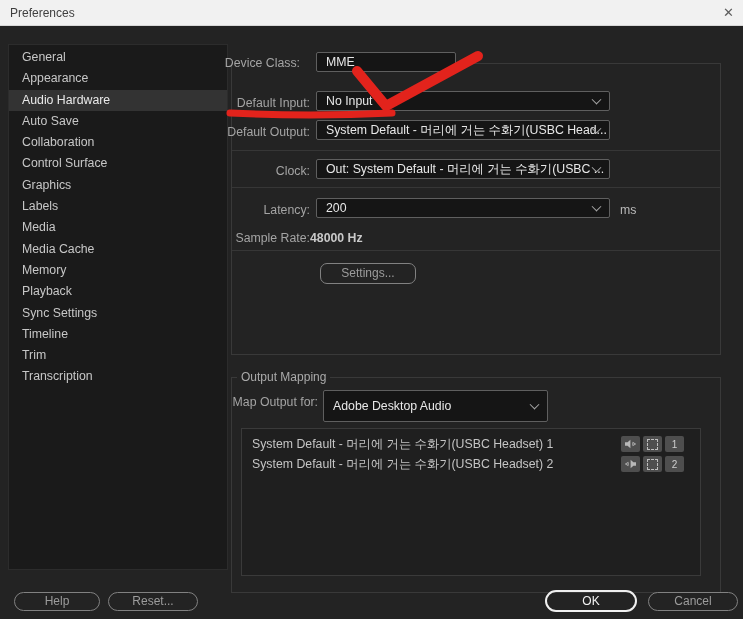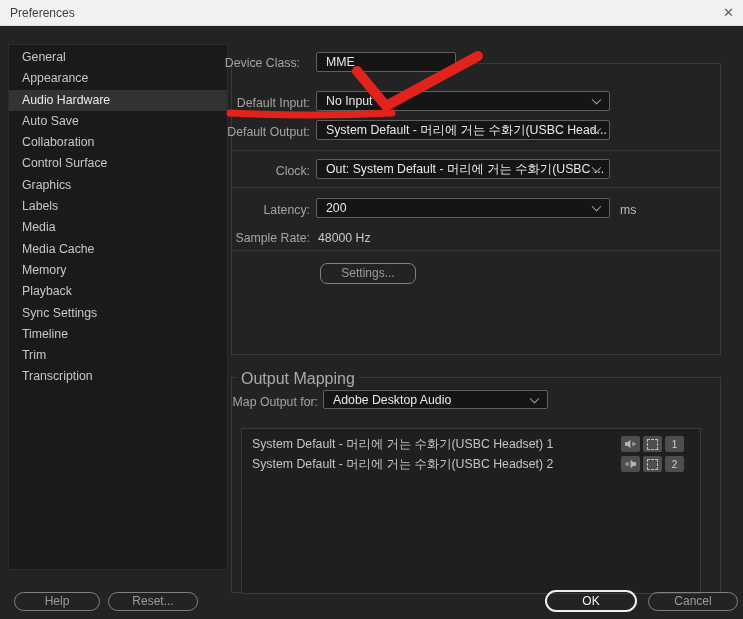--- a/index.html
+++ b/index.html
@@ -13,36 +13,36 @@
   
   .sidebar{position:absolute;left:8px;top:44px;width:220px;height:526px;background:#1a1a1a;
            border:1px solid #2c2c2c;box-sizing:border-box;padding-top:2px;}
   .side-item{height:21.3px;line-height:21.3px;padding-left:13px;font-size:12.3px;color:#c7c7c7;}
   .side-item.selected{background:#333333;color:#e9e9e9;}
   
   .groupbox{position:absolute;border:1px solid #393939;box-sizing:border-box;}
   #box1{left:231px;top:63px;width:490px;height:292px;}
   #box2{left:231px;top:377px;width:490px;height:216px;}
   .legend-patch{position:absolute;background:#232323;}
-  .section-label{position:absolute;font-size:16px;color:#ababab;background:#232323;padding:0 4px;}
+  .section-label{position:absolute;font-size:12px;color:#ababab;background:#232323;padding:0 4px;}
   .field-label{position:absolute;width:100px;text-align:right;font-size:12.3px;color:#a4a4a4;white-space:nowrap;}
   .dropdown{position:absolute;background:#151515;border:1px solid #5f5f5f;border-radius:2px;
             display:flex;align-items:center;box-sizing:border-box;}
   .dd-text{margin-left:9px;font-size:12.3px;color:#e8e8e8;white-space:nowrap;overflow:hidden;padding-right:20px;}
   .chev{position:absolute;right:9px;top:50%;width:6px;height:6px;border-right:1.6px solid #a8a8a8;
         border-bottom:1.6px solid #a8a8a8;transform:translateY(-70%) rotate(45deg);}
   .sep{position:absolute;left:232px;width:488px;height:1px;background:#363636;}
   .static-value{position:absolute;font-size:12.3px;color:#c9c9c9;}
   .unit{position:absolute;font-size:12.3px;color:#b9b9b9;}
   
   .pill{position:absolute;background:transparent;border:1px solid #818181;border-radius:11px;
         color:#9c9c9c;font-size:12px;text-align:center;font-family:inherit;padding:0;}
   .pill.primary{border:2px solid #efefef;color:#f2f2f2;}
   
-  .listbox{position:absolute;left:241px;top:428px;width:460px;height:166px;background:#1f1f1f;
+  .listbox{position:absolute;left:241px;top:428px;width:460px;height:148px;background:#1f1f1f;
            border:1px solid #3a3a3a;box-sizing:border-box;padding-top:5px;}
   .chan-row{display:flex;align-items:center;height:20px;padding-left:10px;}
   .chan-name{font-size:12.3px;color:#c5c5c5;flex:1;white-space:nowrap;overflow:hidden;}
   .chan-btns{display:flex;gap:3px;margin-right:16px;}
   .chan-btn{width:19px;height:16px;background:#4e4e4e;border:none;border-radius:2px;
             display:flex;align-items:center;justify-content:center;padding:0;font-family:inherit;}
   .chan-num{font-size:10px;color:#cfcfcf;}
   .dash-sq{width:9px;height:9px;border:1px dashed #bdbdbd;display:block;}
   .mirror svg{transform:scaleX(-1);}
   
@@ -108,31 +108,31 @@
   <div class="sep" style="top:187px;"></div>
 
   <div class="field-label" style="left:210px;top:203px;">Latency:</div>
   <div class="dropdown" style="left:316px;top:198px;width:294px;height:20px;">
     <span class="dd-text">200</span>
     <span class="chev"></span>
   </div>
   <div class="unit" style="left:620px;top:203px;">ms</div>
 
   <div class="field-label" style="left:210px;top:231px;">Sample Rate:</div>
-  <div class="static-value" style="left:318px;top:231px;">48000 Hz</div>
+  <div class="static-value" style="left:310px;top:231px;font-weight:bold;">48000 Hz</div>
 
   <div class="sep" style="top:250px;"></div>
 
   <button class="pill" style="left:320px;top:263px;width:96px;height:21px;line-height:19px;border-radius:7px;">Settings...</button>
 
   <div class="groupbox" id="box2"></div>
   <div class="section-label" style="left:237px;top:370px;">Output Mapping</div>
 
   <div class="field-label" style="left:211px;top:395px;width:107px;">Map Output for:</div>
-  <div class="dropdown" style="left:323px;top:390px;width:225px;height:19px;">
+  <div class="dropdown" style="left:323px;top:390px;width:225px;height:32px;">
     <span class="dd-text">Adobe Desktop Audio</span>
     <span class="chev"></span>
   </div>
 
   <div class="listbox" id="channel-list">
       <div class="chan-row">
     <span class="chan-name">System Default - 머리에 거는 수화기(USBC Headset) 1</span>
     <span class="chan-btns">
       <button class="chan-btn spk">
         <svg width="13" height="10" viewBox="0 0 13 10">

